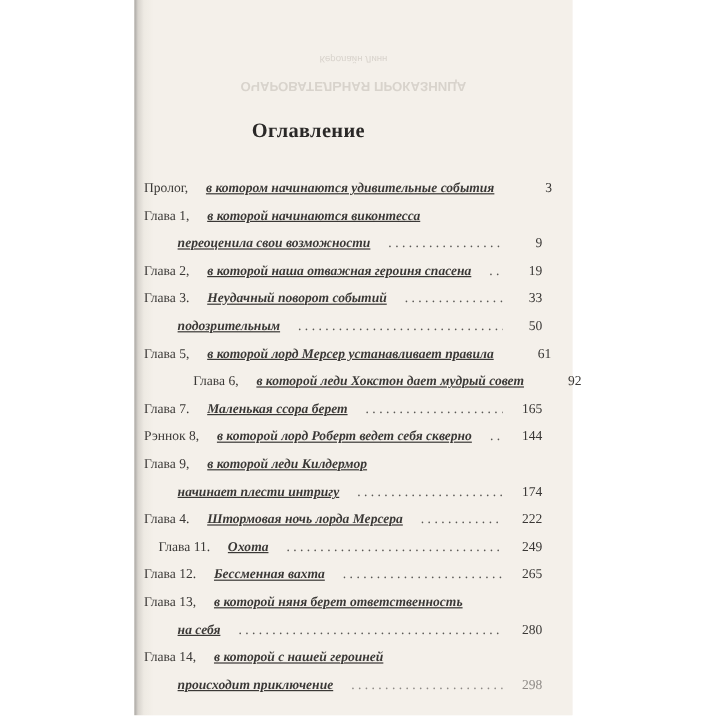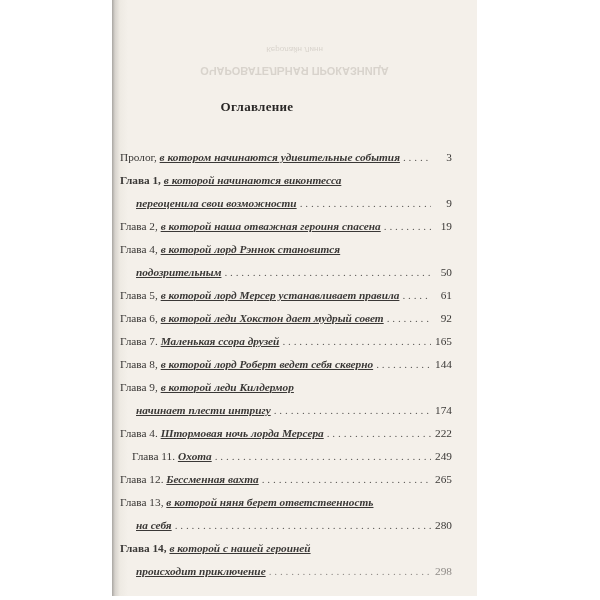--- a/index.html
+++ b/index.html
@@ -44,38 +44,39 @@
       line-height: 10px;
       margin-top: 18px;
       transform: scaleY(-1);
     }
     .toc-title {
       position: absolute;
       top: 99px;
       left: 0;
       width: 290px;
       text-align: center;
-      font-size: 13px;
+      font-size: 17px;
       font-weight: bold;
       color: #2a2827;
       letter-spacing: 0.3px;
     }
     .toc {
       position: absolute;
       top: 146px;
       left: 8px;
       width: 332px;
       font-size: 11.3px;
     }
     .row {
       display: flex;
       align-items: flex-start;
       height: 23px;
       line-height: 23px;
       white-space: nowrap;
+      gap: 12px;
     }
     .row.indent { padding-left: 16px; }
     .row .lead { color: #3a3836; }
     .row .sub { font-style: italic; font-weight: bold; color: #3a3836; text-decoration: underline; }
     .row .dots {
       flex: 1;
       overflow: hidden;
       color: #5a5855;
       letter-spacing: 2.4px;
       margin: 0 3px;
@@ -103,69 +104,69 @@
   <div class="toc-title">Оглавление</div>
 
   <div class="toc" id="toc">
       <div class="row">
         <span class="lead" style="white-space: pre;">Пролог, </span>
         <span class="sub">в котором начинаются удивительные события</span>
         <span class="dots"></span>
         <span class="pg">3</span>
       </div>
       <div class="row no-dots">
-        <span class="lead" style="white-space: pre; font-weight: bold;">Глава 1, </span>
+        <span class="lead" style="white-space: pre;">Глава 1, </span>
         <span class="sub">в которой начинаются виконтесса</span>
         <span class="dots"></span>
         <span class="pg"></span>
       </div>
       <div class="row indent">
         <span class="lead" style="white-space: pre;"></span>
         <span class="sub">переоценила свои возможности</span>
         <span class="dots"></span>
         <span class="pg">9</span>
       </div>
       <div class="row">
         <span class="lead" style="white-space: pre;">Глава 2, </span>
         <span class="sub">в которой наша отважная героиня спасена</span>
         <span class="dots"></span>
         <span class="pg">19</span>
       </div>
-      <div class="row no-dots">
-        <span class="lead" style="white-space: pre;">Глава 4, </span>
-        <span class="sub">в которой лорд Рэннок становится</span>
-        <span class="dots"></span>
-        <span class="pg"></span>
+      <div class="row">
+        <span class="lead" style="white-space: pre;">Глава 3. </span>
+        <span class="sub">Неудачный поворот событий</span>
+        <span class="dots"></span>
+        <span class="pg">33</span>
       </div>
       <div class="row indent">
         <span class="lead" style="white-space: pre;"></span>
         <span class="sub">подозрительным</span>
         <span class="dots"></span>
         <span class="pg">50</span>
       </div>
       <div class="row">
         <span class="lead" style="white-space: pre;">Глава 5, </span>
         <span class="sub">в которой лорд Мерсер устанавливает правила</span>
         <span class="dots"></span>
         <span class="pg">61</span>
       </div>
       <div class="row">
-        <span class="lead" style="white-space: pre;">Глава 6, </span>
+        <span class="lead" style="white-space: pre; margin-left: 41px;">Глава 6, </span>
         <span class="sub">в которой леди Хокстон дает мудрый совет</span>
         <span class="dots"></span>
         <span class="pg">92</span>
       </div>
       <div class="row">
         <span class="lead" style="white-space: pre;">Глава 7. </span>
-        <span class="sub">Маленькая ссора друзей</span>
+        <span class="sub">Маленькая ссора берет</span>
         <span class="dots"></span>
         <span class="pg">165</span>
       </div>
       <div class="row">
-        <span class="lead" style="white-space: pre;">Глава 8, </span>
+        <span class="lead" style="white-space: pre;">Рэннок 8, </span>
         <span class="sub">в которой лорд Роберт ведет себя скверно</span>
         <span class="dots"></span>
         <span class="pg">144</span>
       </div>
       <div class="row no-dots">
         <span class="lead" style="white-space: pre;">Глава 9, </span>
         <span class="sub">в которой леди Килдермор</span>
         <span class="dots"></span>
         <span class="pg"></span>
       </div>
@@ -199,21 +200,21 @@
         <span class="dots"></span>
         <span class="pg"></span>
       </div>
       <div class="row indent">
         <span class="lead" style="white-space: pre;"></span>
         <span class="sub">на себя</span>
         <span class="dots"></span>
         <span class="pg">280</span>
       </div>
       <div class="row no-dots">
-        <span class="lead" style="white-space: pre; font-weight: bold;">Глава 14, </span>
+        <span class="lead" style="white-space: pre;">Глава 14, </span>
         <span class="sub">в которой с нашей героиней</span>
         <span class="dots"></span>
         <span class="pg"></span>
       </div>
       <div class="row indent faded">
         <span class="lead" style="white-space: pre;"></span>
         <span class="sub">происходит приключение</span>
         <span class="dots"></span>
         <span class="pg">298</span>
       </div>

